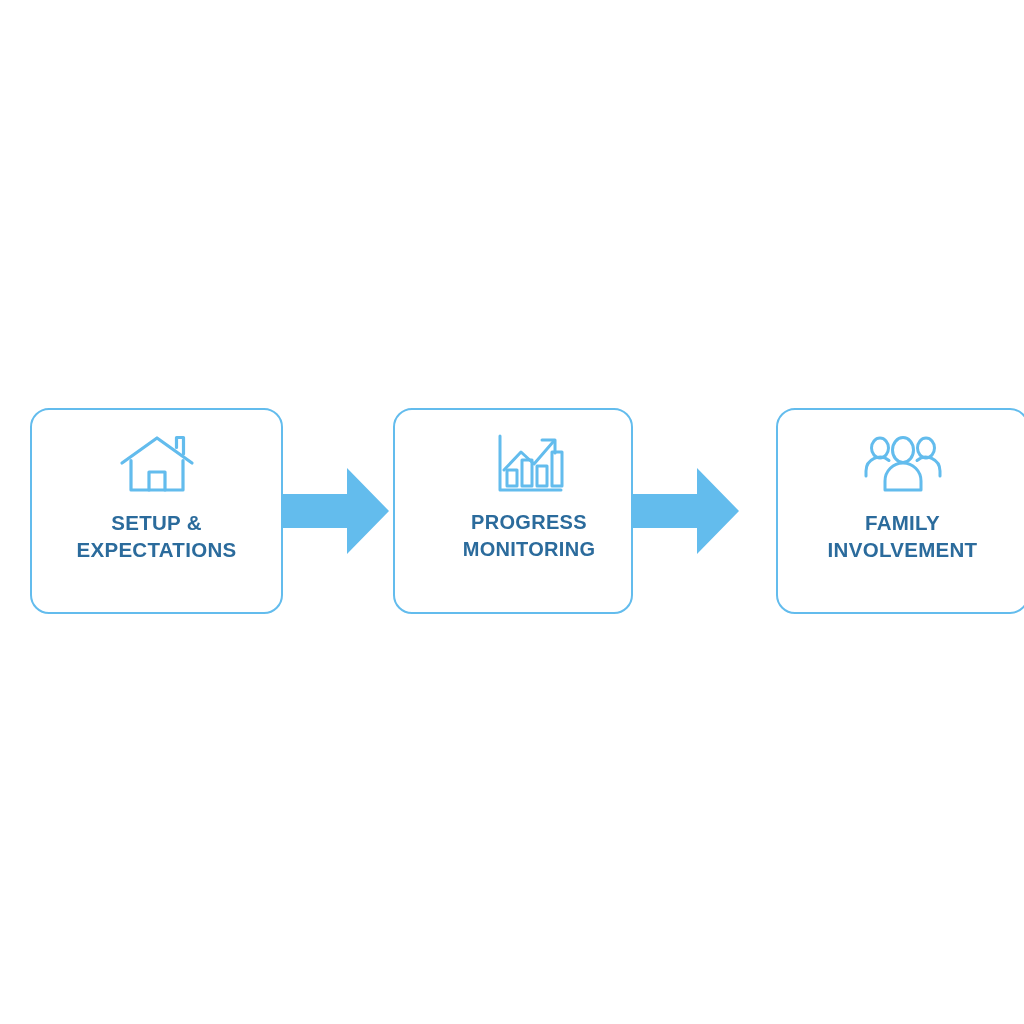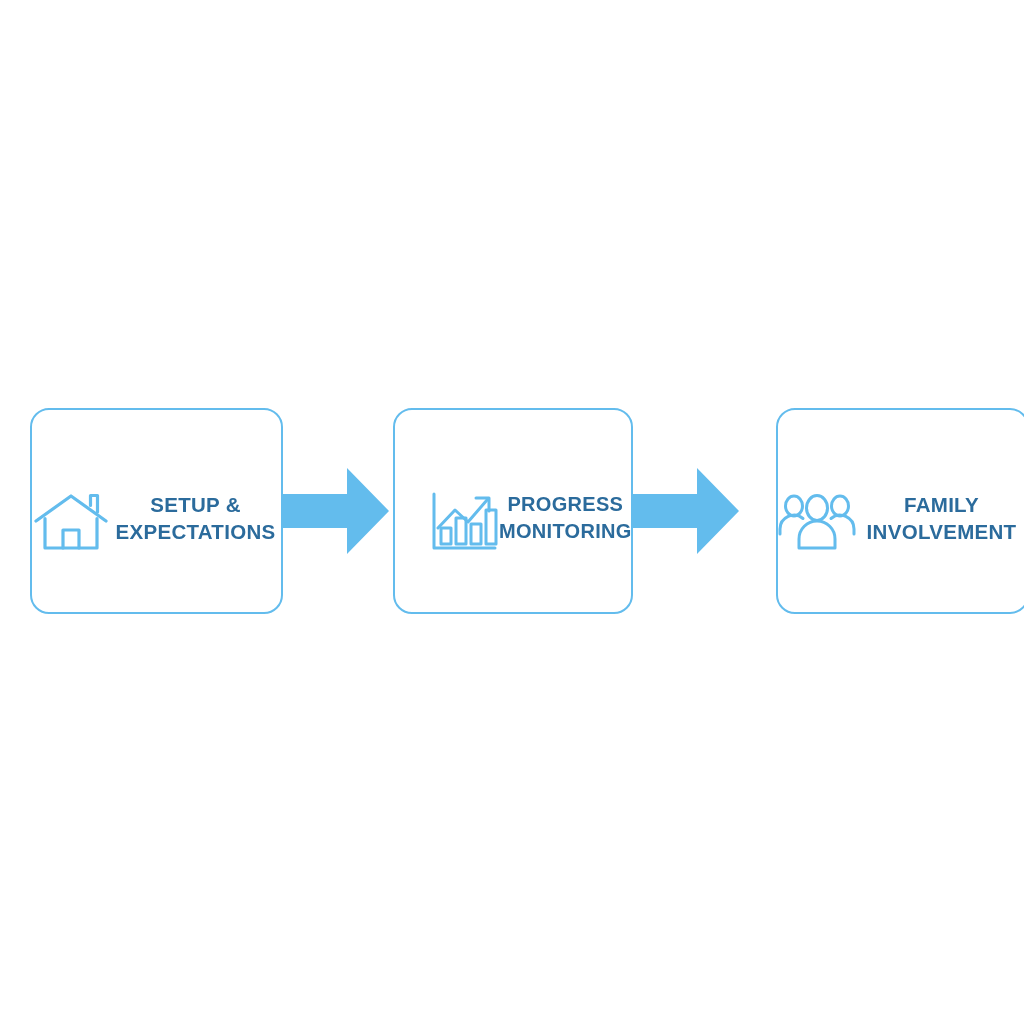--- a/index.html
+++ b/index.html
@@ -34,21 +34,21 @@
   
   .card {
     position: absolute;
     top: 0;
     height: 206px;
     box-sizing: border-box;
     background: #ffffff;
     border: 2.5px solid #63bced;
     border-radius: 19px;
     display: flex;
-    flex-direction: row;
+    flex-direction: column;
     align-items: center;
     justify-content: flex-start;
   }
   .card-1 { left: 30px;  width: 253px; }
   .card-2 { left: 393px; width: 240px; padding-left: 32px; }
   .card-3 { left: 743px; width: 253px; margin-left: 33px; }
 
   .card-icon {
     margin-top: 22px;
     height: 64px;

